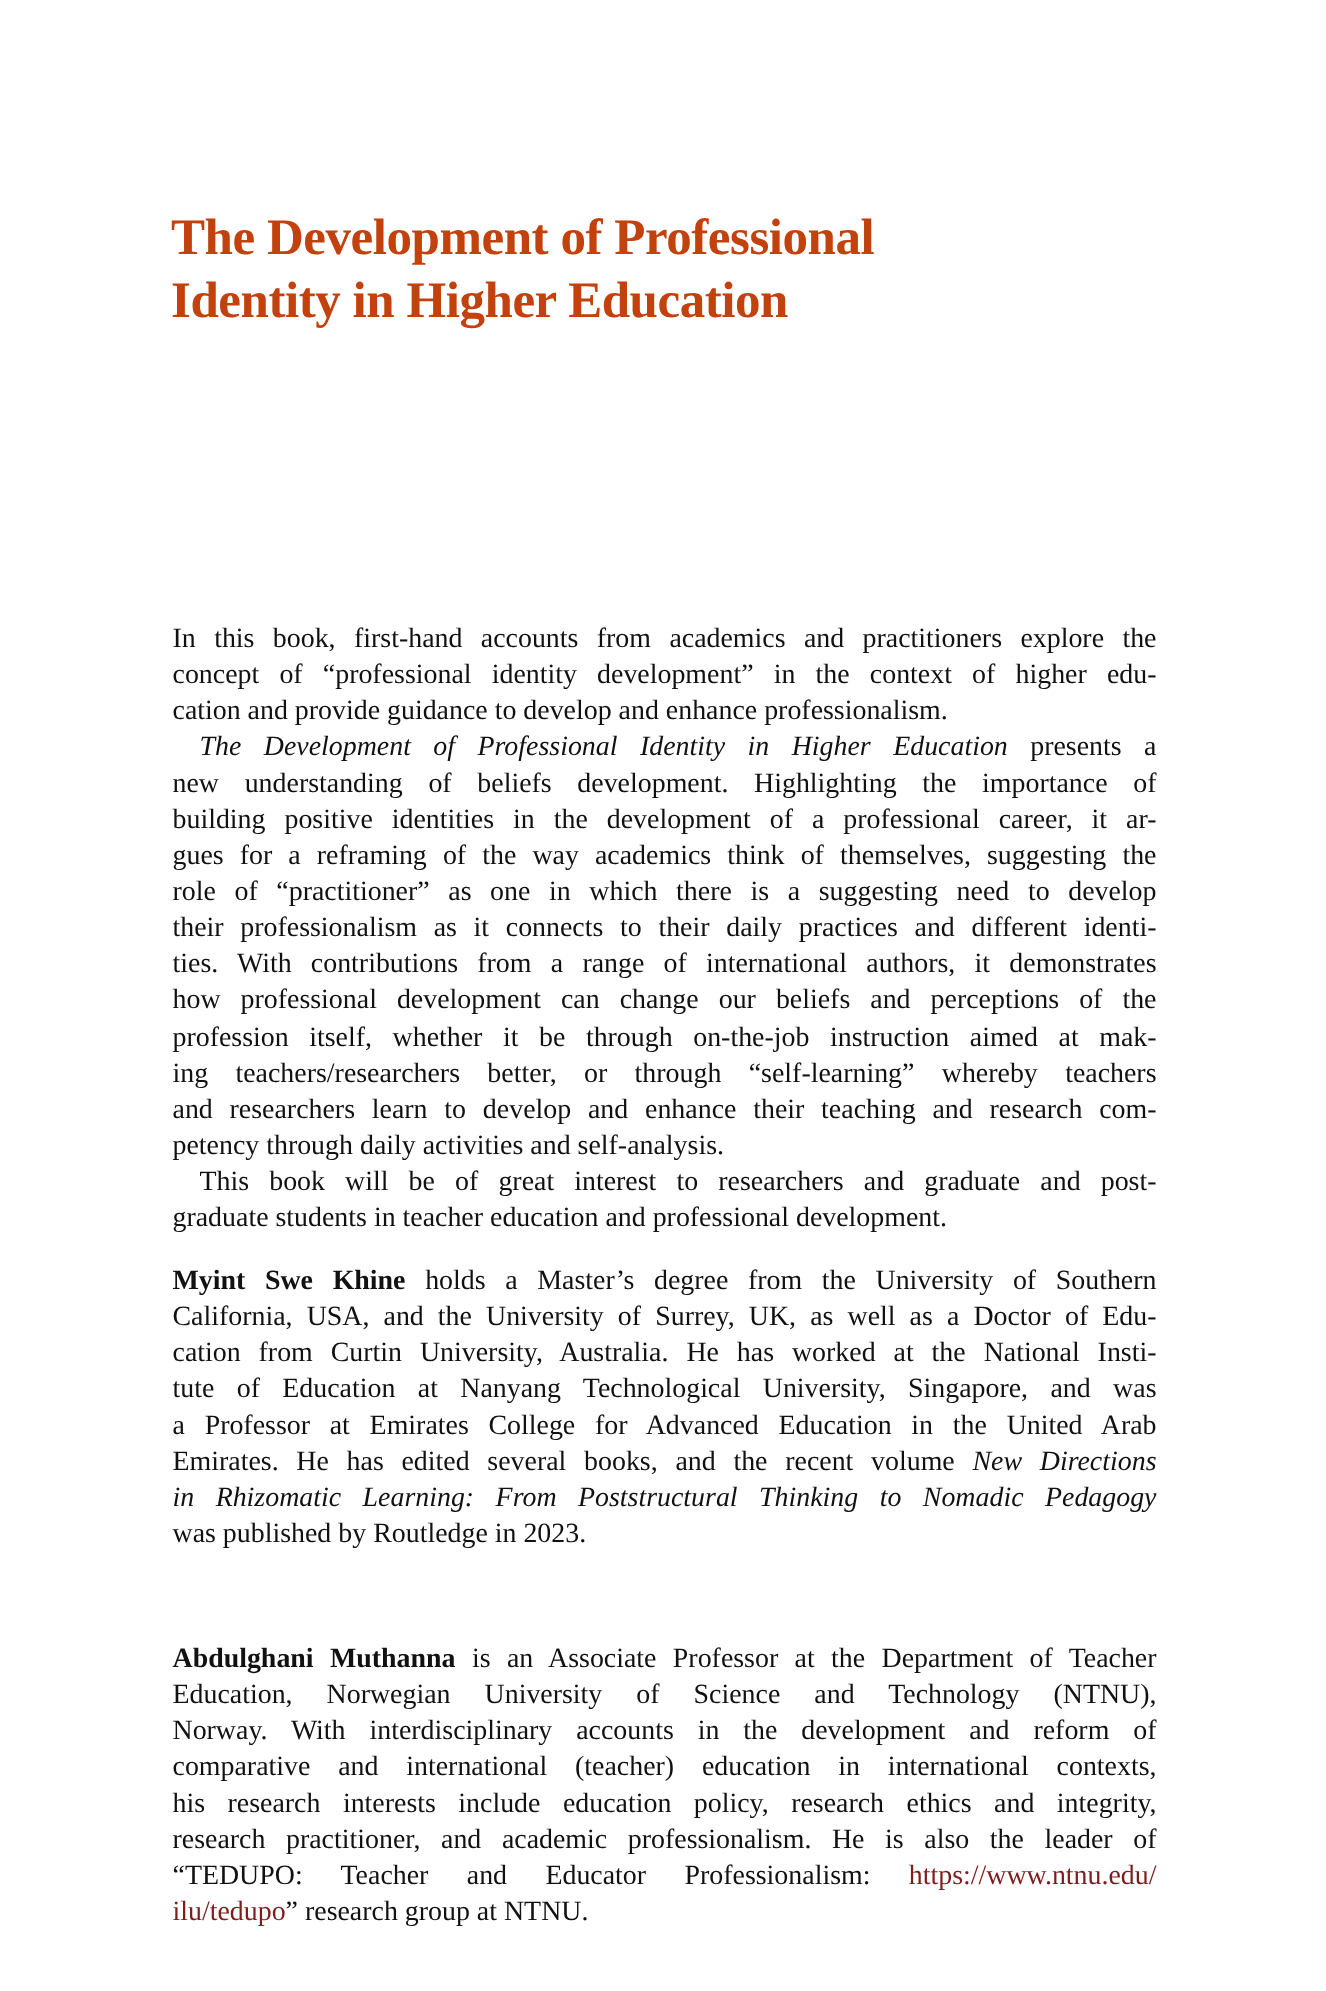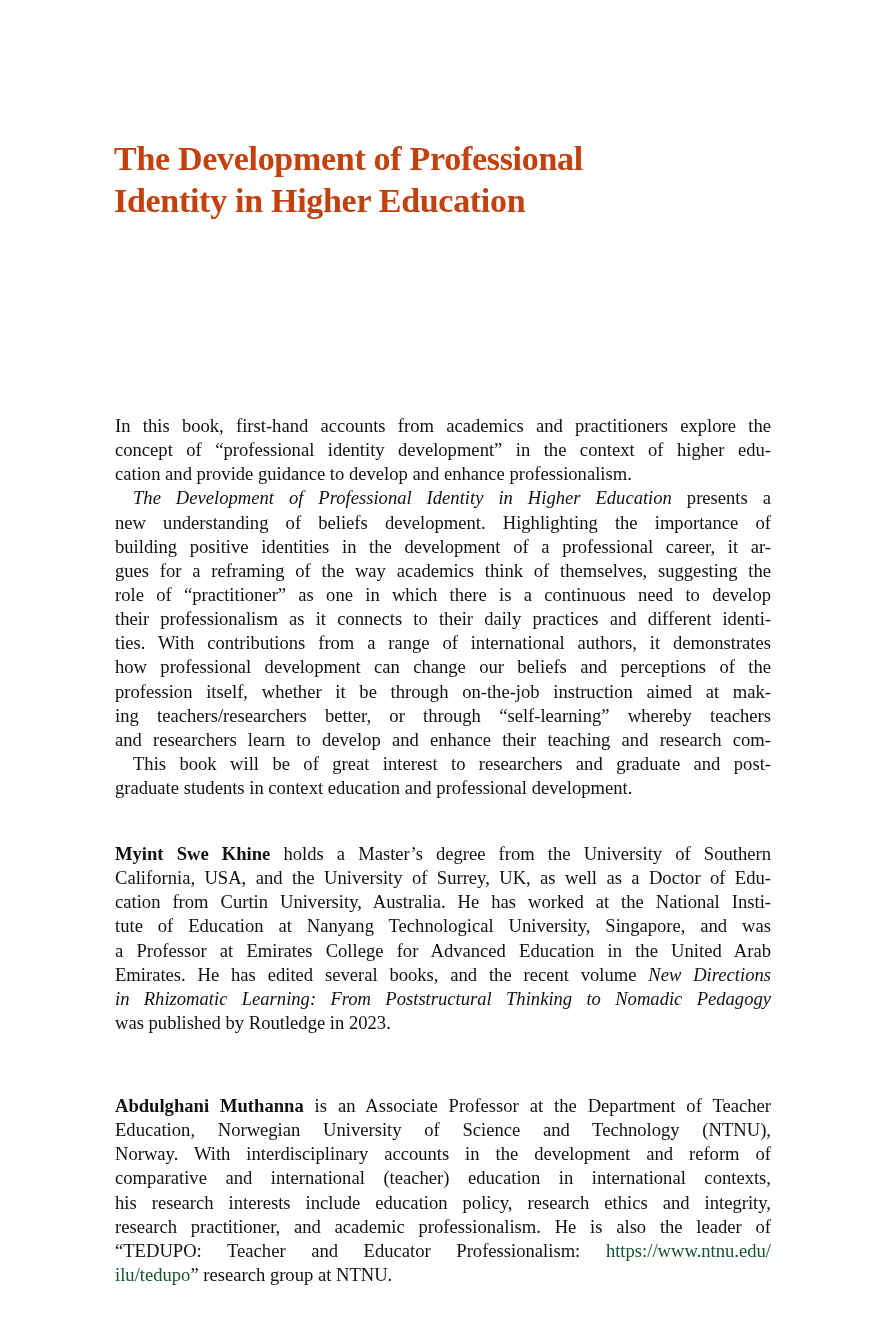--- a/index.html
+++ b/index.html
@@ -43,21 +43,21 @@
       text-align-last: justify;
       overflow: visible;
     }
     .line.last {
       text-align: left;
       text-align-last: left;
     }
     .indent { padding-left: 18px; }
     .bold { font-weight: bold; }
     .ital { font-style: italic; }
-    .link { color: #14532d; text-decoration: none; }
+    .link { color: #7f1d1d; text-decoration: none; }
     #intro { top: 414px; }
     #bio1 { top: 842px; }
     #bio2 { top: 1049px; margin-top: 45px; }
   </style>
 </head>
 <body>
 
 <h1 class="page-title">
   <span class="tline">The Development of Professional</span>
   <span class="tline">Identity in Higher Education</span>
@@ -65,30 +65,31 @@
 
 <div class="block" id="intro">
   <span class="line">In this book, first-hand accounts from academics and practitioners explore the</span>
   <span class="line">concept of “professional identity development” in the context of higher edu-</span>
   <span class="line last">cation and provide guidance to develop and enhance professionalism.</span>
 
   <span class="line indent"><span class="ital">The Development of Professional Identity in Higher Education</span><span> presents a</span></span>
   <span class="line">new understanding of beliefs development. Highlighting the importance of</span>
   <span class="line">building positive identities in the development of a professional career, it ar-</span>
   <span class="line">gues for a reframing of the way academics think of themselves, suggesting the</span>
-  <span class="line">role of “practitioner” as one in which there is a continuous need to develop</span>
+  <span class="line">role of “practitioner” as one in which there is a suggesting need to develop</span>
   <span class="line">their professionalism as it connects to their daily practices and different identi-</span>
   <span class="line">ties. With contributions from a range of international authors, it demonstrates</span>
   <span class="line">how professional development can change our beliefs and perceptions of the</span>
   <span class="line">profession itself, whether it be through on-the-job instruction aimed at mak-</span>
   <span class="line">ing teachers/researchers better, or through “self-learning” whereby teachers</span>
   <span class="line">and researchers learn to develop and enhance their teaching and research com-</span>
+  <span class="line last">petency through daily activities and self-analysis.</span>
 
   <span class="line indent">This book will be of great interest to researchers and graduate and post-</span>
-  <span class="line last">graduate students in context education and professional development.</span>
+  <span class="line last">graduate students in teacher education and professional development.</span>
 </div>
 
 <div class="block" id="bio1">
   <span class="line"><span class="bold">Myint Swe Khine</span><span> holds a Master’s degree from the University of Southern</span></span>
   <span class="line">California, USA, and the University of Surrey, UK, as well as a Doctor of Edu-</span>
   <span class="line">cation from Curtin University, Australia. He has worked at the National Insti-</span>
   <span class="line">tute of Education at Nanyang Technological University, Singapore, and was</span>
   <span class="line">a Professor at Emirates College for Advanced Education in the United Arab</span>
   <span class="line"><span>Emirates. He has edited several books, and the recent volume </span><span class="ital">New Directions</span></span>
   <span class="line ital">in Rhizomatic Learning: From Poststructural Thinking to Nomadic Pedagogy</span>

